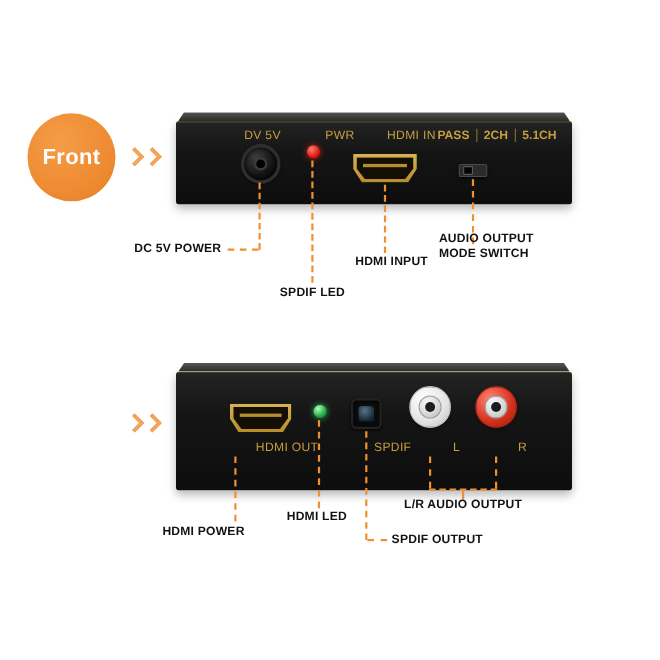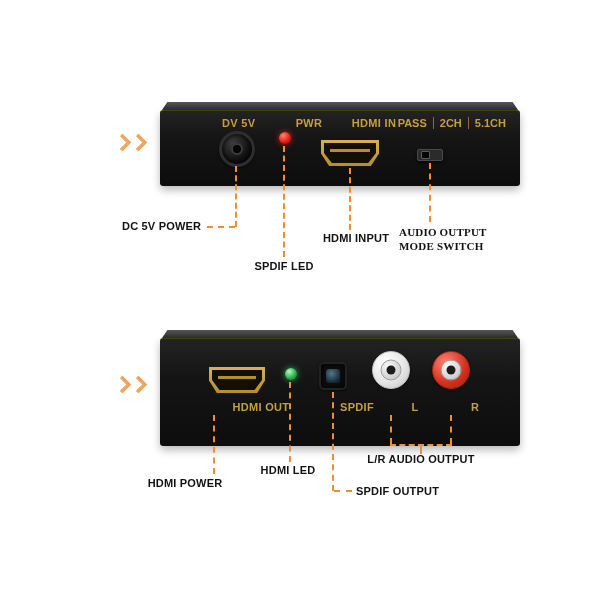--- a/index.html
+++ b/index.html
@@ -29,21 +29,21 @@
     background:linear-gradient(180deg,#555 0%, #2d2d2d 100%);
     clip-path:polygon(1.5% 0, 98.5% 0, 100% 100%, 0 100%);
   }
   .panel {
     position:absolute; border-radius:3px;
     background:linear-gradient(180deg,#232323 0%, #151515 35%, #0d0d0d 100%);
     border-top:1px solid #4a3d17;
     box-shadow:0 4px 9px rgba(0,0,0,0.28);
   }
 
-  .gold { position:absolute; color:#c79f3d; font-size:11px; font-weight:bold; letter-spacing:0.3px; white-space:nowrap;padding-left:48px; }
+  .gold { position:absolute; color:#c79f3d; font-size:11px; font-weight:normal; letter-spacing:0.3px; white-space:nowrap;padding-left:48px; }
   .centerx { transform:translateX(-50%); }
 
   .switch-labels { position:absolute; display:flex; color:#c79f3d; font-size:11px; font-weight:bold;margin-left:12px; }
   .switch-labels span { padding:0 6px; white-space:nowrap; }
   .switch-labels span + span { border-left:1px solid #8a7029; }
 
   
   .jack { position:absolute; width:36px; height:36px; border-radius:50%;
           background:radial-gradient(circle at 35% 30%, #3d3d3d, #121212 60%, #000);
           border:3px solid #2e2e2e; box-shadow:inset 0 0 5px #000, 0 1px 2px rgba(0,0,0,0.6); }
@@ -91,20 +91,23 @@
   .callout { position:absolute; color:#121212; font-size:11px; font-weight:bold; white-space:nowrap; letter-spacing:0.2px; }
   .callout.two-line { line-height:14px; }
 </style>
 </head>
 <body>
 
 <div class="stage">
 
   <div class="view">
 
+    <div class="badge" style="left:25px; top:103px;">
+      <span>Front</span>
+    </div>
 
     <div class="chevrons" style="left:116px; top:136px;">
       <i class="chev"></i>
       <i class="chev"></i>
     </div>
 
     <div class="panel-top" style="left:162px; top:102px; width:356px;"></div>
 
     <div class="panel" style="left:160px; top:110px; width:360px; height:76px;">
       <span class="gold" style="left:14px; top:6px;">DV 5V</span>
@@ -135,21 +138,21 @@
 
     <div class="vline" style="left:235px; top:166px; height:61px;"></div>
     <div class="hline" style="left:207px; top:226px; width:28px;"></div>
     <div class="vline" style="left:283px; top:146px; height:111px;"></div>
     <div class="vline" style="left:349px; top:168px; height:62px;"></div>
     <div class="vline" style="left:429px; top:163px; height:59px;"></div>
 
     <div class="callout" style="left:122px; top:220px;">DC 5V POWER</div>
     <div class="callout centerx" style="left:284px; top:260px;">SPDIF LED</div>
     <div class="callout centerx" style="left:356px; top:232px;">HDMI INPUT</div>
-    <div class="callout two-line" style="left:399px; top:225px;font-family:Liberation Serif, serif;">
+    <div class="callout two-line" style="left:399px; top:210px;">
       <div>AUDIO OUTPUT</div>
       <div>MODE SWITCH</div>
     </div>
   </div>
 
   <div class="view">
 
 
     <div class="chevrons" style="left:116px; top:378px;">
       <i class="chev"></i>

